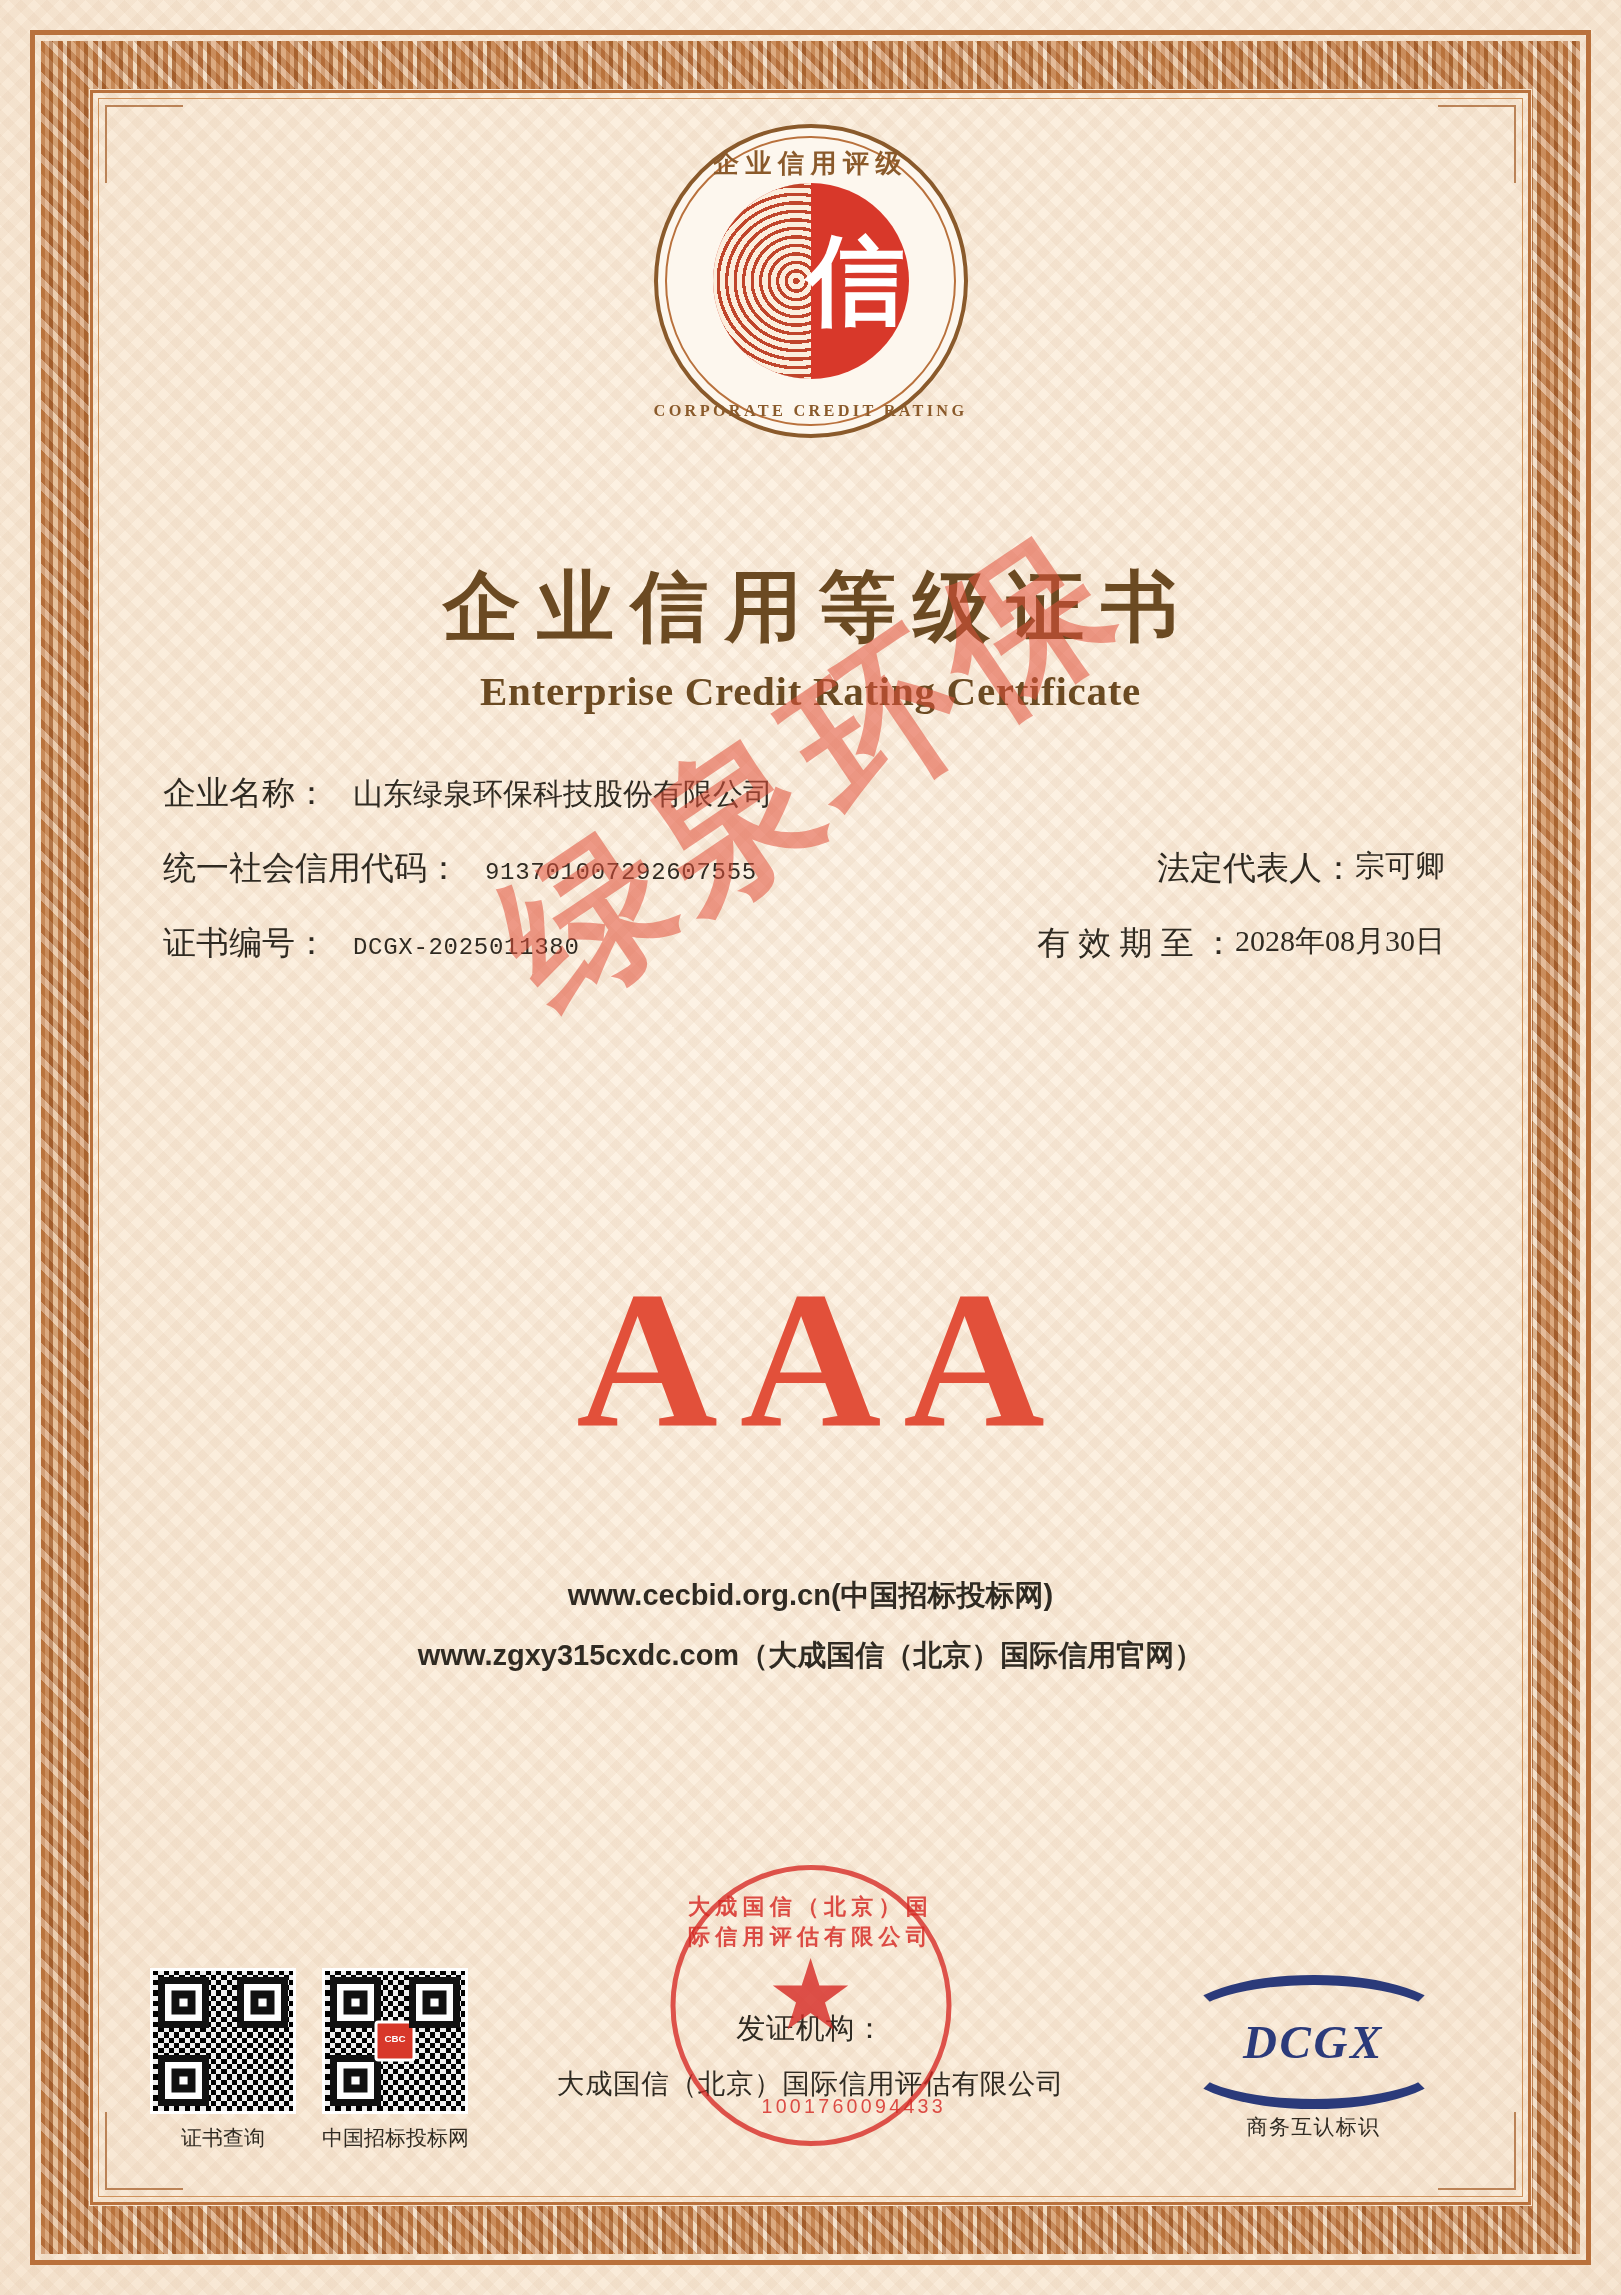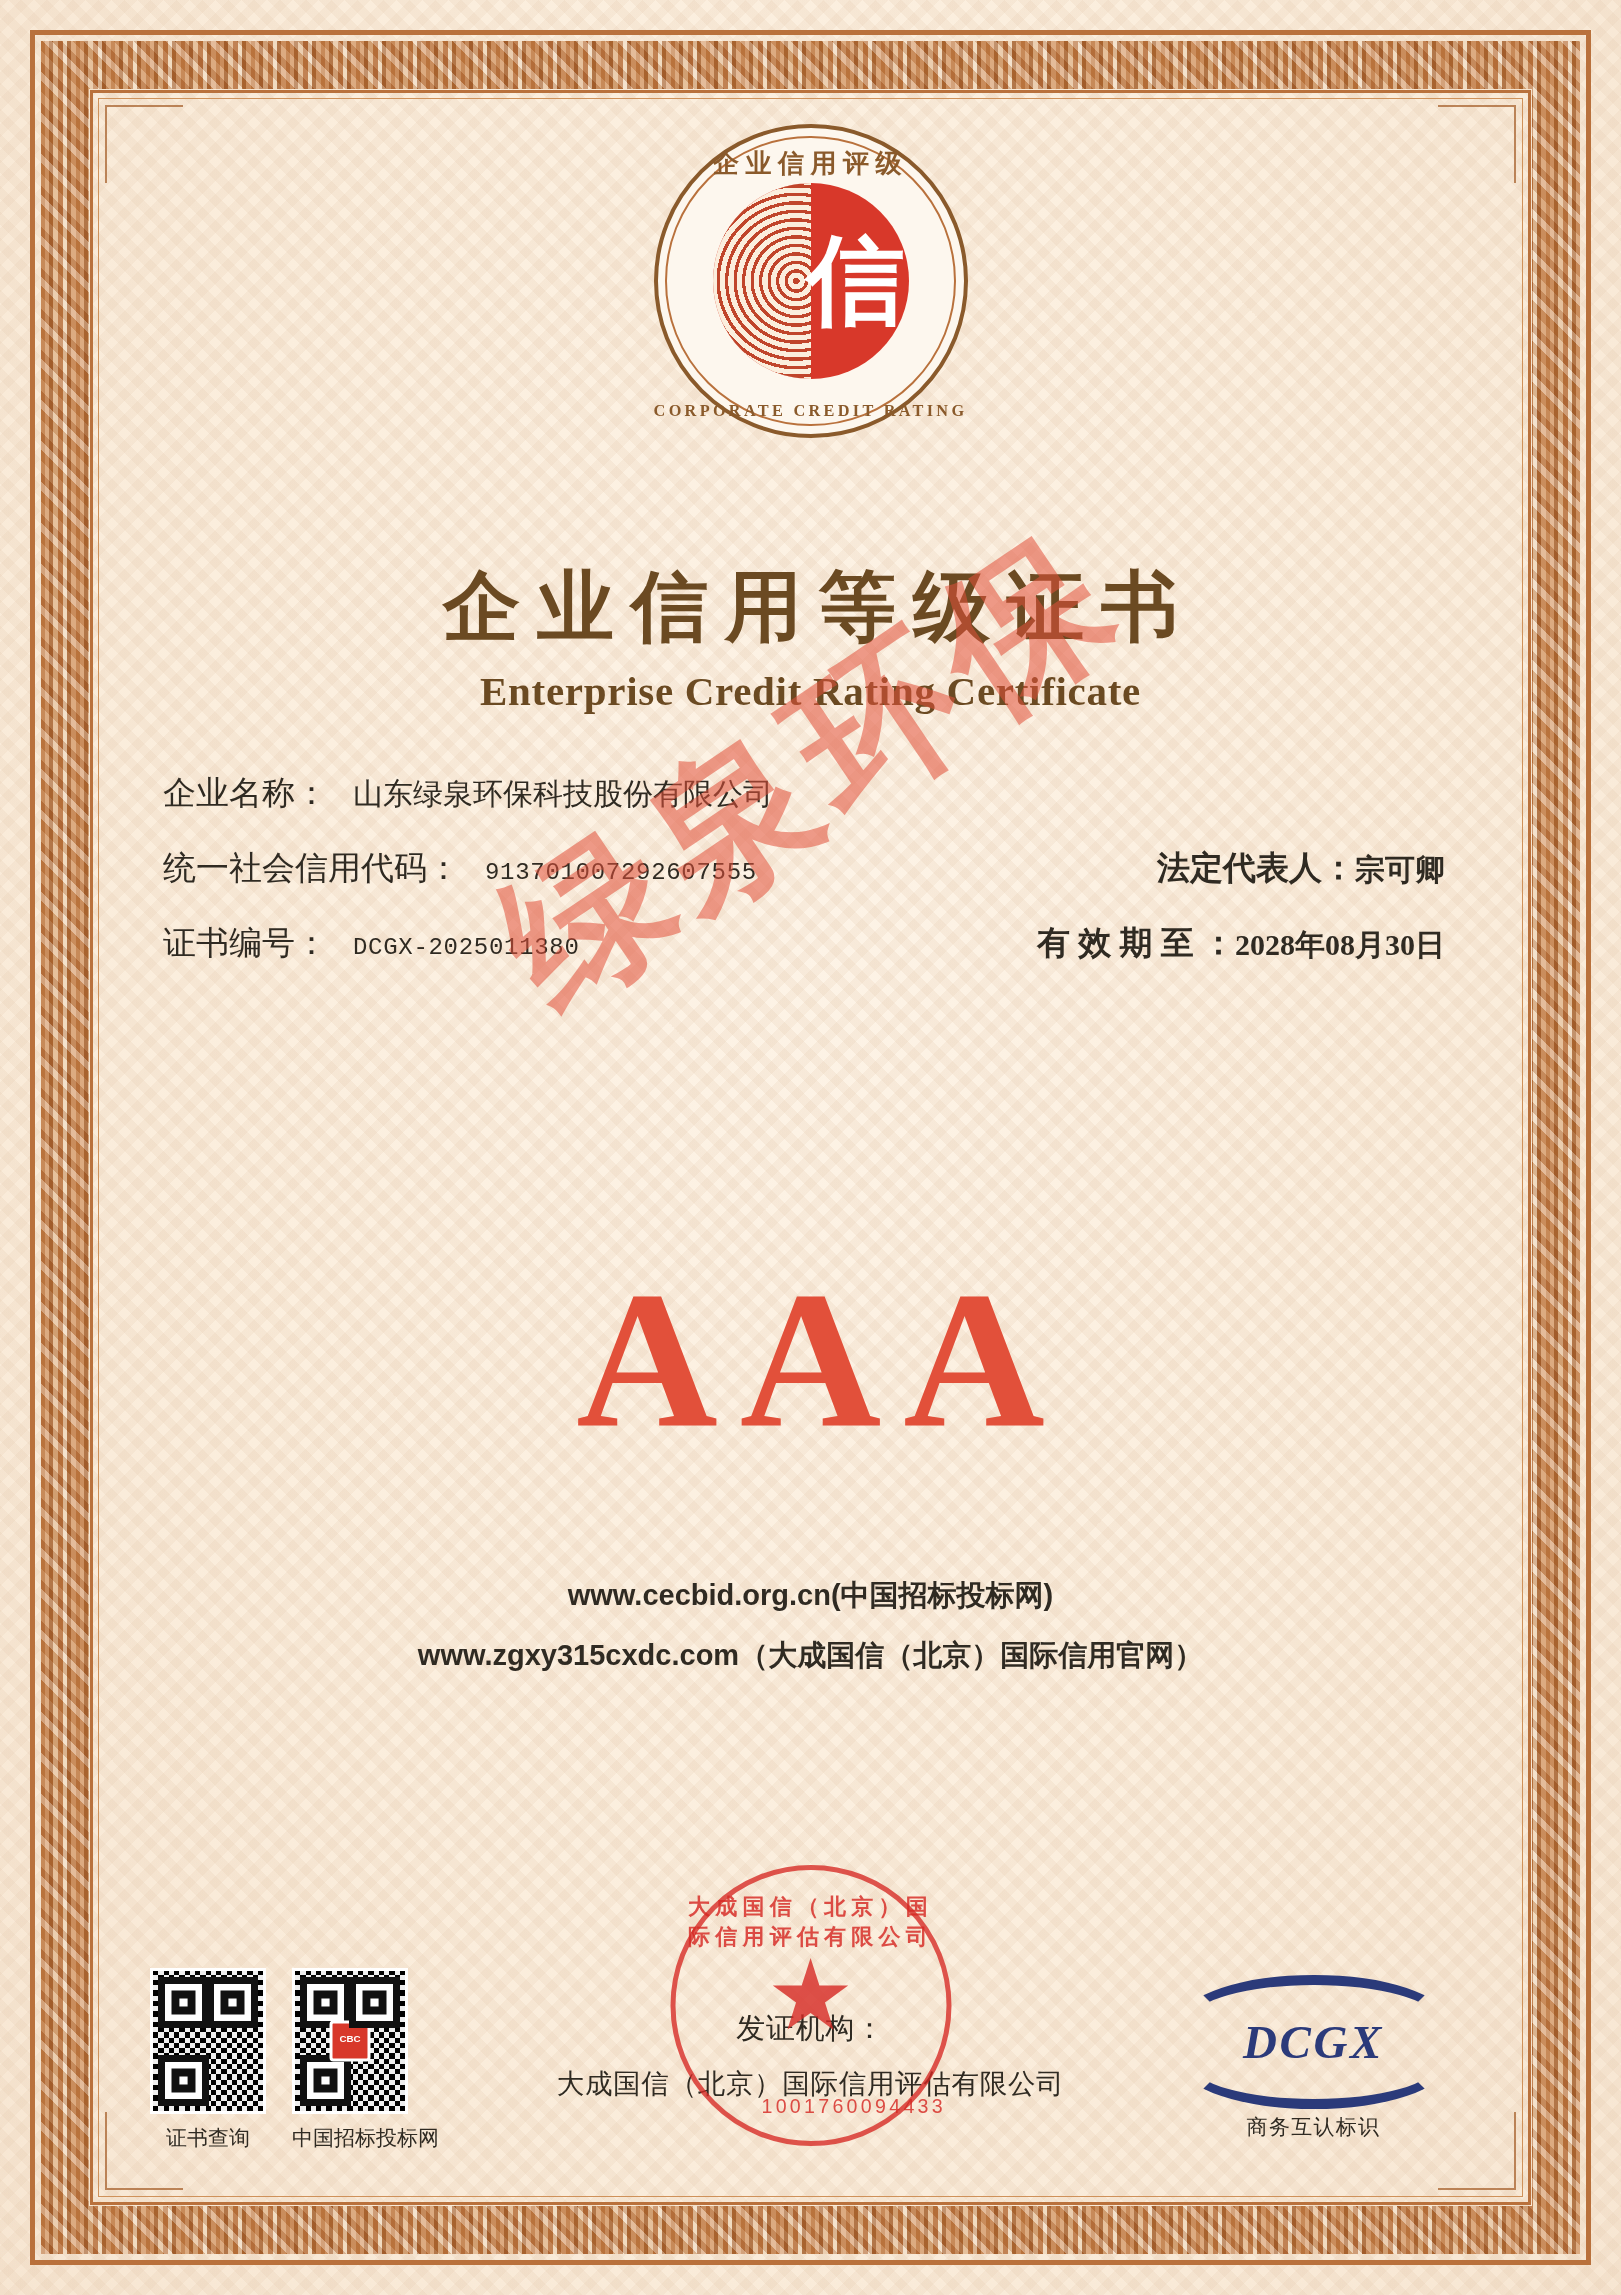--- a/index.html
+++ b/index.html
@@ -224,21 +224,21 @@
     color: #2f2a22;
     white-space: nowrap;
     font-family: "Liberation Serif", "DejaVu Serif", serif;
   }
   .field-value.mono {
     font-family: "Liberation Mono", "DejaVu Sans Mono", monospace;
     font-size: 24px;
     letter-spacing: 0.7px;
   }
   .spacer { flex: 1 1 auto; }
-  .right-group { display: flex; align-items: flex-end; margin-right: 26px; font-weight: bold; }
+  .right-group { display: flex; align-items: flex-start; margin-right: 26px; }
 
   
   .grade {
     position: absolute;
     left: 0; right: 0;
     top: 1151px;
     text-align: center;
     font-size: 196px;
     line-height: 1;
     color: #e2503a;
@@ -279,21 +279,21 @@
   }
   .qr-group {
     position: absolute;
     left: 26px;
     bottom: 6.5px;
     display: flex;
     gap: 26px;
   }
   .qr-item { text-align: center; }
   .qr-box {
-    width: 116px;
+    width: 146px;
     height: 146px;
     background:
       repeating-linear-gradient(0deg, #111 0 5.2px, #fff 5.2px 10.5px),
       repeating-linear-gradient(90deg, #111 0 5.2px, #fff 5.2px 10.5px);
     background-blend-mode: difference;
     border: 3.9px solid #ffffff;
     box-sizing: border-box;
     position: relative;
   }
   .qr-box::before,

